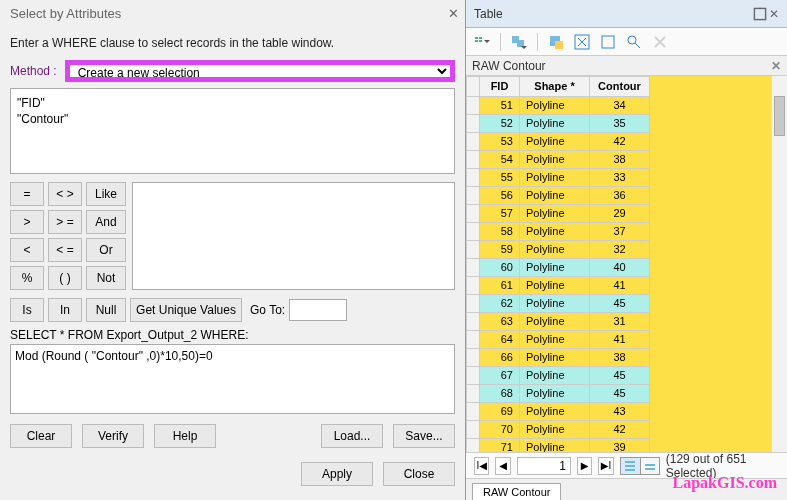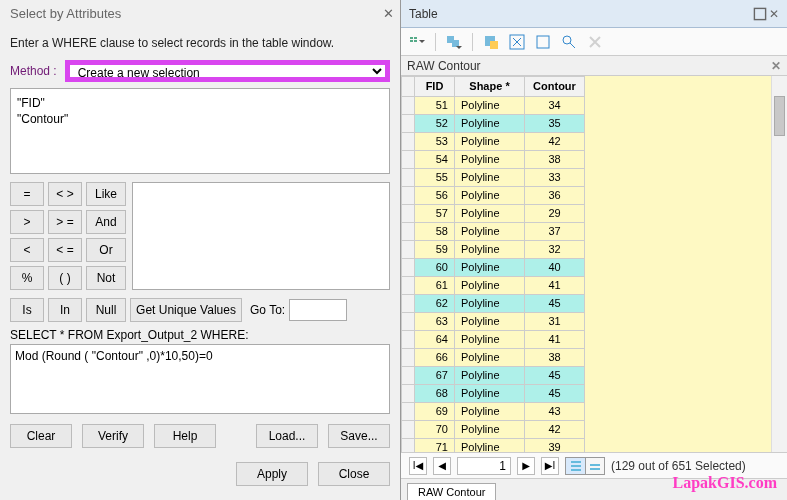--- a/index.html
+++ b/index.html
@@ -1,17 +1,17 @@
 <!DOCTYPE html>
 <html><head>
 <meta charset="utf-8">
 <style>
 * { box-sizing: border-box; font-family: "Segoe UI", Tahoma, sans-serif; font-size: 12px; }
 body { margin: 0; background: #fff; width: 787px; height: 500px; overflow: hidden; display: flex; }
-.pane-left { width: 400px; height: 500px; background: #f0f0f0; display: flex; flex-direction: column; padding: 0 10px 10px 10px; }
+.pane-left { width: 465px; height: 500px; background: #f0f0f0; display: flex; flex-direction: column; padding: 0 10px 10px 10px; }
 .pane-right { flex: 1; height: 500px; background: #f7f7f7; border-left: 1px solid #999; display: flex; flex-direction: column; }
 
 
 .l-title { height: 26px; display: flex; align-items: center; justify-content: space-between; margin: 0 -10px; padding: 0 6px 0 10px; }
 .l-title span { color: #666; font-size: 13px; }
 .close-x { color: #666; font-size: 14px; cursor: pointer; }
 .instr { margin: 10px 0; color: #222; }
 .method-row { display: flex; align-items: center; gap: 8px; margin-bottom: 6px; }
 .method-row label { color: #701a75; }
 .method-row select { flex: 1; height: 22px; border: 5px solid #d946ef; background: #fff; padding: 0 4px; }
@@ -40,21 +40,21 @@
 .r-title { height: 28px; background: #dfeaf5; border-bottom: 1px solid #a8bdd4; display: flex; align-items: center; justify-content: space-between; padding: 0 4px 0 8px; color: #333; font-weight: 500; }
 .r-ctrls { display: flex; gap: 2px; align-items: center; }
 .r-ctrls .ic { width: 14px; height: 14px; color: #666; cursor: pointer; }
 .r-toolbar { height: 28px; border-bottom: 1px solid #ccc; display: flex; align-items: center; gap: 10px; padding: 0 8px; background: #fafafa; }
 .tb-ic { width: 16px; height: 16px; cursor: pointer; display: flex; align-items: center; justify-content: center; }
 .tb-ic svg { width: 16px; height: 16px; }
 .tb-sep { width: 1px; height: 18px; background: #ccc; }
 .tb-disabled { opacity: .35; }
 .r-sub { height: 20px; background: #f0f0f0; border-bottom: 1px solid #ccc; display: flex; align-items: center; justify-content: space-between; padding: 0 6px; color: #333; }
 .r-sub .bx { color: #888; font-weight: bold; cursor: pointer; }
-.grid-wrap { flex: 1; display: flex; overflow: hidden; background: #fef9c3; }
+.grid-wrap { flex: 1; display: flex; overflow: hidden; background: #fde047; }
 .grid { border-collapse: collapse; }
 .grid th, .grid td { border: 1px solid #ccc; padding: 0 6px; height: 17px; line-height: 17px; font-size: 11px; }
 .grid th { background: #f2f2f2; font-weight: bold; text-align: center; height: 20px; }
 .grid .rh { width: 12px; background: #f2f2f2; }
 .grid td.fid { text-align: right; width: 40px; }
 .grid td.shp { text-align: left; width: 70px; }
 .grid td.cnt { text-align: center; width: 60px; }
 .sel td { background: #aef0e9; }
 .vscroll { margin-left: auto; width: 16px; background: #f2f2f2; border-left: 1px solid #ddd; position: relative; }
 .vscroll .thumb { position: absolute; top: 20px; left: 2px; right: 2px; height: 40px; background: #c8c8c8; border: 1px solid #aaa; }

